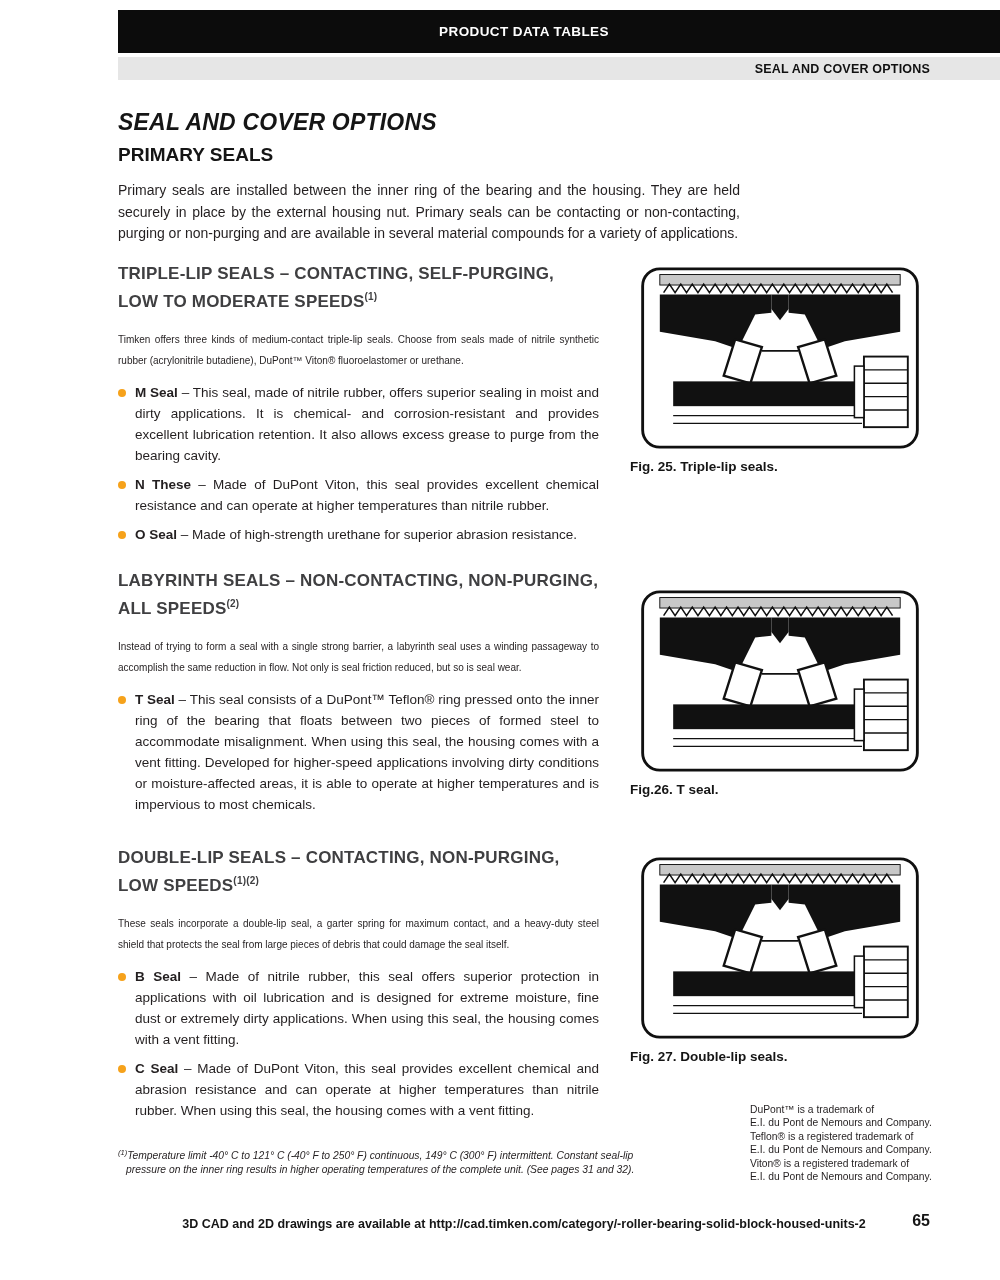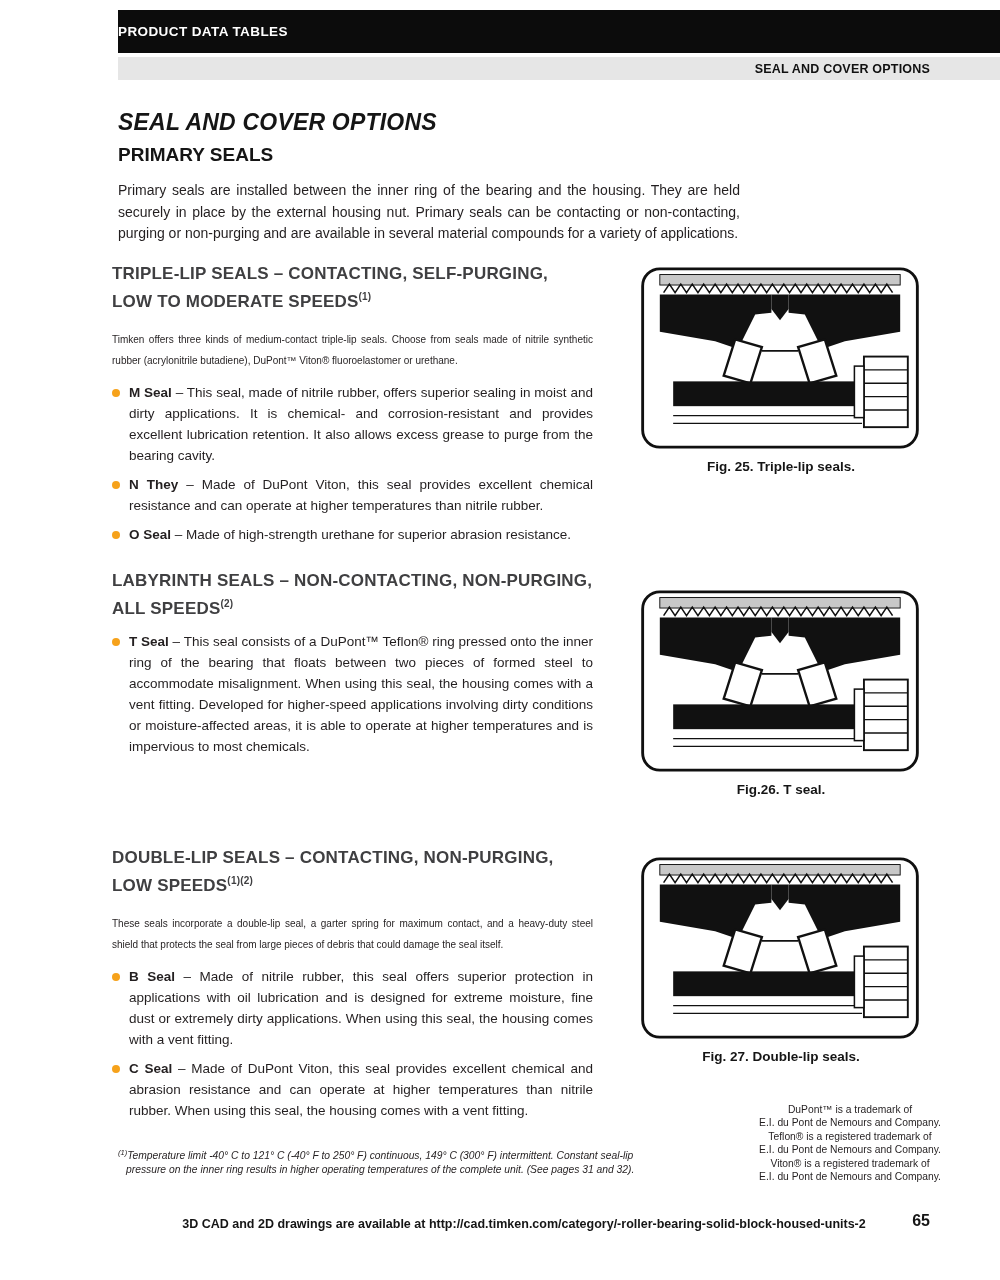--- a/index.html
+++ b/index.html
@@ -9,39 +9,39 @@
     font-family:"Liberation Sans", sans-serif;
     color:#231f20;
     position:relative;
     overflow:hidden;
   }
   .page { position:absolute; inset:0; }
 
   
   .band-black {
     position:absolute; left:118px; right:0; top:10px; height:43px;
-    background:#0c0c0c; display:flex; align-items:center; justify-content:flex-start;
+    background:#0c0c0c; display:flex; align-items:center; justify-content:center;
     padding-right:70px;
   }
   .band-black .band-label { color:#fff; font-weight:bold; font-size:13.5px; letter-spacing:.4px; }
   .band-gray {
     position:absolute; left:118px; right:0; top:57px; height:23px;
     background:#e6e6e6; display:flex; align-items:center; justify-content:flex-end;
     padding-right:70px;
   }
   .band-gray .band-label { color:#111; font-weight:bold; font-size:12.5px; letter-spacing:.2px; }
 
   
   .intro { position:absolute; left:118px; top:108px; width:640px; }
   .intro h1 { font-size:23px; font-style:italic; font-weight:800; color:#151515; line-height:28px; letter-spacing:.2px; }
   .intro h2 { font-size:19px; font-weight:800; color:#151515; line-height:24px; margin-top:7px; }
   .intro p  { margin-top:13px; width:622px; font-size:14px; line-height:21.5px; text-align:justify; }
 
   
-  .section { position:absolute; left:112px; width:481px; }
+  .section { position:absolute; left:118px; width:481px; }
   .sec-1 { top:263px; }
   .sec-2 { top:570px; }
   .sec-3 { top:847px; }
   .section h3 { font-size:17px; font-weight:800; color:#3f3f41; line-height:22.5px; letter-spacing:.2px; }
   .section h3 sup { font-size:10px; }
   .section p { margin-top:16px; font-size:10px; line-height:21px; text-align:justify; }
   .bullets { list-style:none; margin-top:11px; }
   .bullets li {
     position:relative; padding-left:17px; margin-bottom:8px;
     font-size:13.5px; line-height:21px; text-align:justify;
@@ -51,29 +51,29 @@
     background:#f6a21b;
   }
   .bullets b { font-weight:bold; }
 
   
   .figure { position:absolute; left:630px; width:302px; }
   .fig-1 { top:265px; }
   .fig-2 { top:588px; }
   .fig-3 { top:855px; }
   .figure svg.bearing { width:300px; height:186px; display:block; }
-  .figcap { margin-top:8px; font-weight:bold; font-size:13.5px; color:#151515;text-align:center; }
+  .figcap { margin-top:8px; font-weight:bold; font-size:13.5px; color:#151515; }
 
   
   .footnotes { position:absolute; left:118px; top:1146px; width:555px; font-size:10.3px; line-height:13.5px; color:#231f20;font-style:italic; }
   .footnotes .fn { padding-left:8px; text-indent:-8px; margin-bottom:1px; }
   .footnotes sup { font-size:7.5px; }
 
   
-  .trademarks { position:absolute; left:750px; top:1103px; width:200px; font-size:10.3px; line-height:13.4px; color:#231f20;text-align:center; }
+  .trademarks { position:absolute; left:750px; top:1103px; width:200px; font-size:10.3px; line-height:13.4px; color:#231f20; }
 
   
   .footer-text {
     position:absolute; left:118px; right:70px; top:1217px;
     text-align:center; font-weight:bold; font-size:12.5px; color:#151515;
   }
   .page-number {
     position:absolute; right:70px; top:1212px;
     font-weight:800; font-size:16px; color:#151515;
   }
@@ -113,27 +113,28 @@
     <h1>SEAL AND COVER OPTIONS</h1>
     <h2>PRIMARY SEALS</h2>
     <p>Primary seals are installed between the inner ring of the bearing and the housing. They are held securely in place by the external housing nut. Primary seals can be contacting or non-contacting, purging or non-purging and are available in several material compounds for a variety of applications.</p>
   </div>
 
   <div class="section sec-1">
     <h3><span>TRIPLE-LIP SEALS – CONTACTING, SELF-PURGING,</span><br><span>LOW TO MODERATE SPEEDS</span><sup>(1)</sup></h3>
     <p>Timken offers three kinds of medium-contact triple-lip seals. Choose from seals made of nitrile synthetic rubber (acrylonitrile butadiene), DuPont™ Viton® fluoroelastomer or urethane.</p>
     <ul class="bullets">
       <li><span class="dot"></span><b>M Seal</b> <span>– This seal, made of nitrile rubber, offers superior sealing in moist and dirty applications. It is chemical- and corrosion-resistant and provides excellent lubrication retention. It also allows excess grease to purge from the bearing cavity.</span></li>
-      <li><span class="dot"></span><b>N They</b> <span>– Made of DuPont Viton, this seal provides excellent chemical resistance and can operate at higher temperatures than nitrile rubber.</span></li>
+      <li><span class="dot"></span><b>N These</b> <span>– Made of DuPont Viton, this seal provides excellent chemical resistance and can operate at higher temperatures than nitrile rubber.</span></li>
       <li><span class="dot"></span><b>O Seal</b> <span>– Made of high-strength urethane for superior abrasion resistance.</span></li>
     </ul>
   </div>
 
   <div class="section sec-2">
     <h3><span>LABYRINTH SEALS – NON-CONTACTING, NON-PURGING,</span><br><span>ALL SPEEDS</span><sup>(2)</sup></h3>
+    <p>Instead of trying to form a seal with a single strong barrier, a labyrinth seal uses a winding passageway to accomplish the same reduction in flow. Not only is seal friction reduced, but so is seal wear.</p>
     <ul class="bullets">
       <li><span class="dot"></span><b>T Seal</b> <span>– This seal consists of a DuPont™ Teflon® ring pressed onto the inner ring of the bearing that floats between two pieces of formed steel to accommodate misalignment. When using this seal, the housing comes with a vent fitting. Developed for higher-speed applications involving dirty conditions or moisture-affected areas, it is able to operate at higher temperatures and is impervious to most chemicals.</span></li>
     </ul>
   </div>
 
   <div class="section sec-3">
     <h3><span>DOUBLE-LIP SEALS – CONTACTING, NON-PURGING,</span><br><span>LOW SPEEDS</span><sup>(1)(2)</sup></h3>
     <p>These seals incorporate a double-lip seal, a garter spring for maximum contact, and a heavy-duty steel shield that protects the seal from large pieces of debris that could damage the seal itself.</p>
     <ul class="bullets">
       <li><span class="dot"></span><b>B Seal</b> <span>– Made of nitrile rubber, this seal offers superior protection in applications with oil lubrication and is designed for extreme moisture, fine dust or extremely dirty applications. When using this seal, the housing comes with a vent fitting.</span></li>

